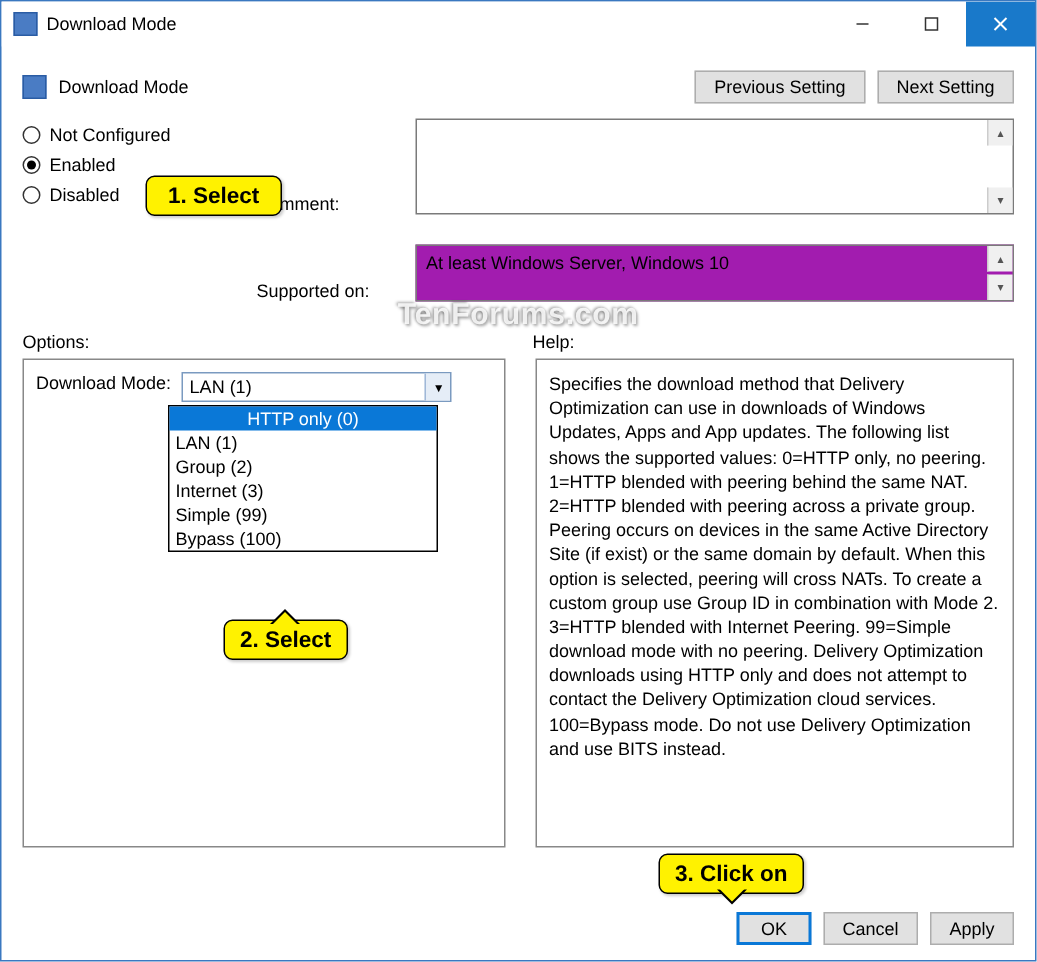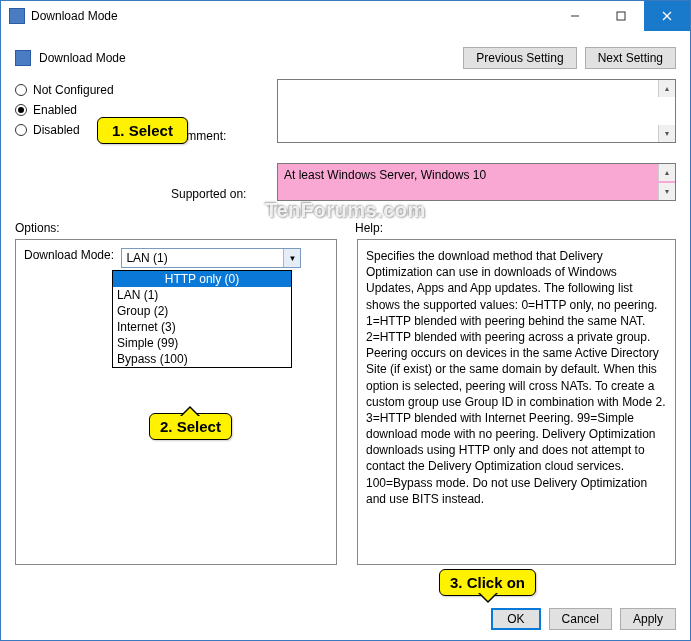--- a/index.html
+++ b/index.html
@@ -18,21 +18,21 @@
   .btn { height:22px; padding:0 12px; border:1px solid #adadad; background:#e1e1e1; font-size:12px; display:inline-flex; align-items:center; justify-content:center; cursor:pointer; }
   .row { display:flex; align-items:flex-end; margin-bottom:20px;gap:16px; }
   .leftcol { width:140px; }
   .radio { display:flex; align-items:center; margin-bottom:6px; cursor:pointer; }
   .radio .dot { width:12px; height:12px; border:1px solid #333; border-radius:50%; margin-right:6px; display:flex; align-items:center; justify-content:center; }
   .radio.checked .dot::after { content:""; width:6px; height:6px; background:#000; border-radius:50%; }
   .lblcol { width:90px; padding-top:2px; }
   .textarea { border:1px solid #7a7a7a; background:#fff; height:64px; flex:1; position:relative; }
   .scroll-up, .scroll-down { position:absolute; right:0; width:17px; height:17px; background:#f0f0f0; border-left:1px solid #ccc; display:flex; align-items:center; justify-content:center; font-size:8px; color:#555;}
   .scroll-up { top:0; } .scroll-down { bottom:0; }
-  .support-box { border:1px solid #7a7a7a; background:#f9a8d4; height:38px; flex:1; padding:4px 6px; position:relative; }
+  .support-box { border:1px solid #7a7a7a; background:#a21caf; height:38px; flex:1; padding:4px 6px; position:relative; }
   .watermark { position:absolute; left:0; right:0; top:198px; text-align:center; font-size:20px; font-weight:600; color:rgba(255,255,255,0.85); text-shadow: -1px -1px 2px rgba(0,0,0,0.35), 1px 1px 2px rgba(0,0,0,0.35); pointer-events:none; letter-spacing:0.5px; }
   .labels-row { display:flex; margin-top:14px; margin-bottom:4px; }
   .labels-row .l1 { width:340px; }
   .panels { display:flex; gap:20px; height:326px; }
   .panel { border:1px solid #888; flex:1; padding:8px; background:#fff; overflow:hidden; position:relative; }
   .panel.right { flex:1; }
   .panel.left { flex:0 0 322px; }
   .dm-label { display:inline-block; margin-right:4px; }
   .combo { display:inline-flex; align-items:center; border:1px solid #7a9ac0; background:#fff; height:20px; width:180px; position:relative; vertical-align:top; }
   .combo .sel { flex:1; padding:0 4px; font-size:12px; }

